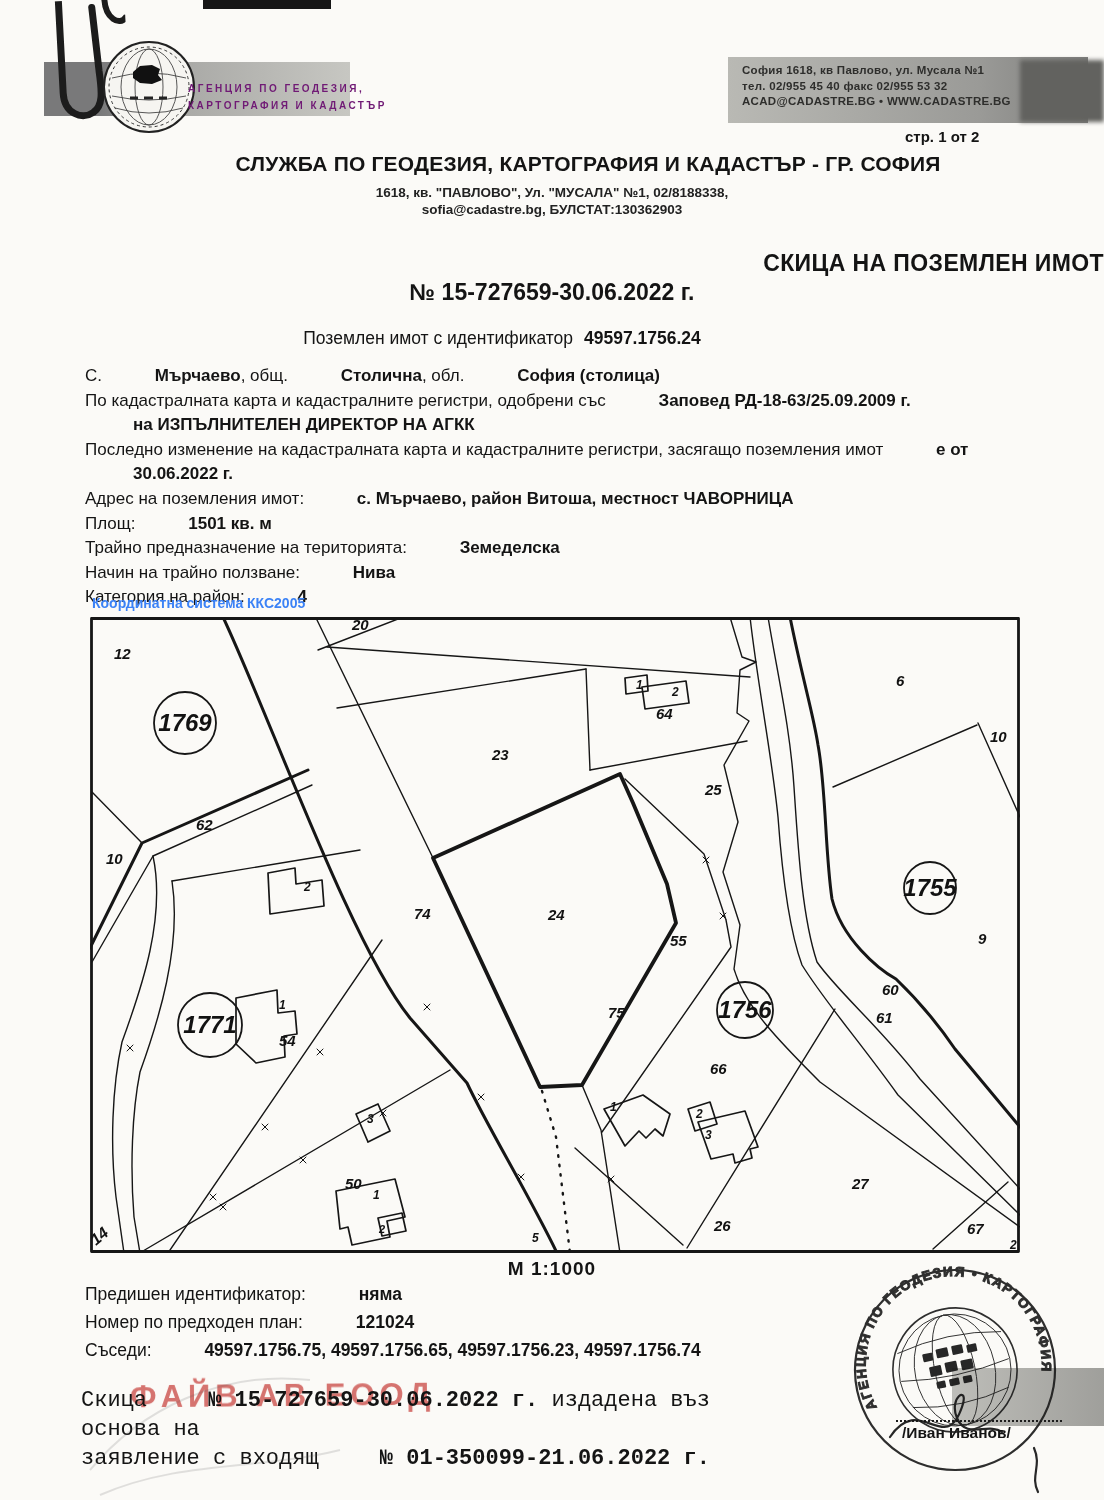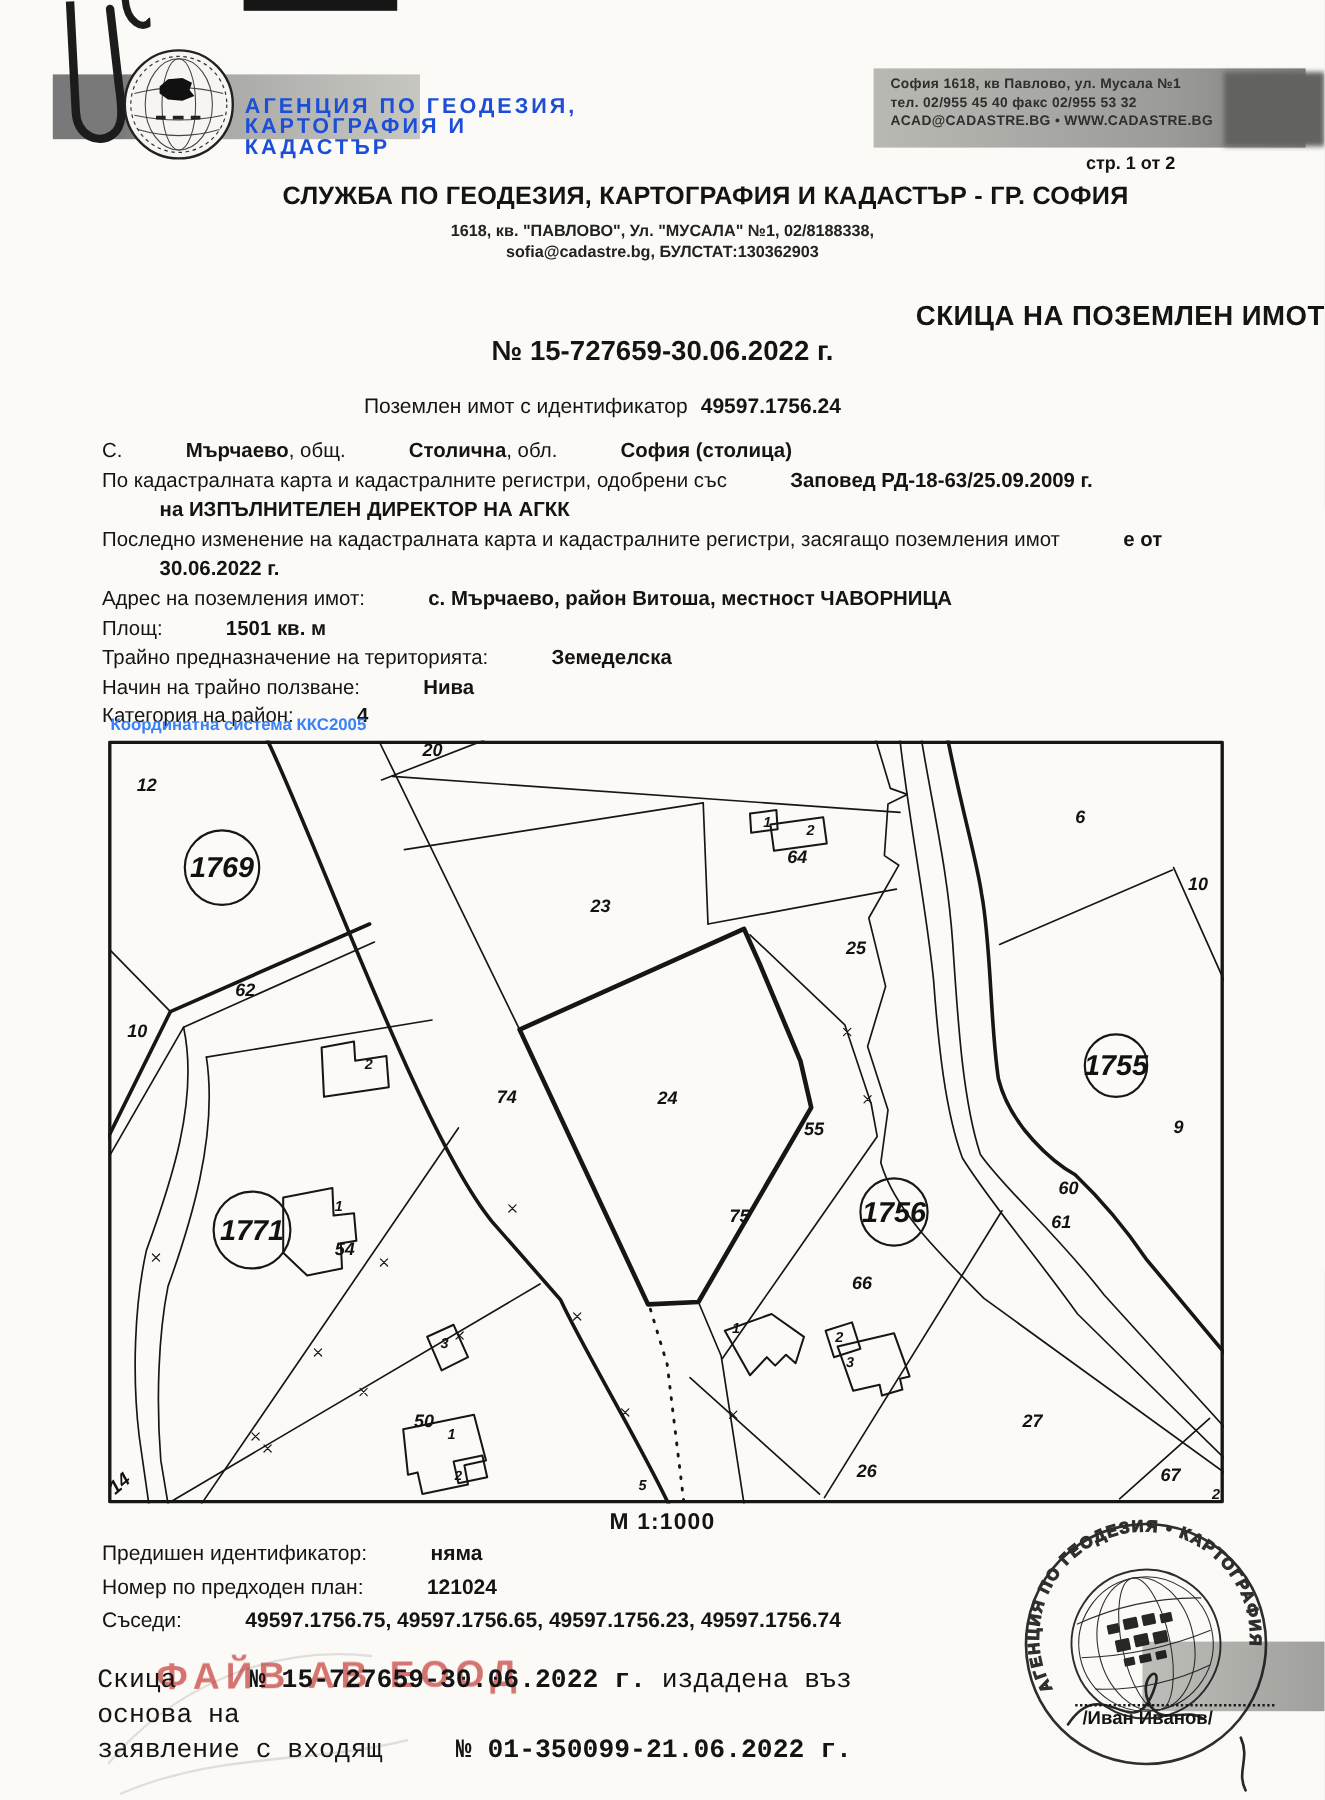--- a/index.html
+++ b/index.html
@@ -11,21 +11,21 @@
   .abs{position:absolute;}
   .b{font-weight:bold;margin-left:48px;}
   
   .band{position:absolute;background:linear-gradient(90deg,#8f8f8c,#c2c2bd);}
   #band-logo{left:44px;top:62px;width:306px;height:54px;background:linear-gradient(90deg,#79797a 0 18%,#a9a9a6 45%,#c7c7c2);}
   #band-contact{left:728px;top:57px;width:360px;height:66px;background:linear-gradient(90deg,#b9b9b4,#9a9a97 70%,#7e7e7c);}
   #band-contact-dark{left:1020px;top:60px;width:84px;height:62px;background:#62625f;filter:blur(2px);}
   #band-stamp{left:952px;top:1368px;width:152px;height:58px;background:linear-gradient(90deg,#b3b3ae,#8f8f8b);opacity:.85;}
   #top-black-bar{left:203px;top:0;width:128px;height:9px;background:#161616;}
   
-  #logo-text{left:204px;top:80px;width:280px;font-size:18px;font-weight:bold;letter-spacing:2.5px;color:#1d4ed8;line-height:17px;}
+  #logo-text{left:188px;top:80px;width:280px;font-size:10px;font-weight:bold;letter-spacing:2.5px;color:#701a75;line-height:17px;}
   #contact-text{left:742px;top:63px;width:330px;font-size:11.5px;color:#2e2e2c;line-height:15.5px;font-weight:bold;}
   #contact-text .em{letter-spacing:.3px;}
   #page-indicator{left:905px;top:128px;width:180px;font-size:15px;font-weight:bold;}
   #office-title{left:0;top:152px;width:1104px;text-align:center;font-size:21px;font-weight:bold;letter-spacing:.2px;padding-left:36px;}
   #office-addr{left:0;top:185px;width:1104px;text-align:center;font-size:13.5px;font-weight:bold;color:#222;}
   #office-contact{left:0;top:202px;width:1104px;text-align:center;font-size:13.5px;font-weight:bold;color:#222;}
   #doc-title{left:0;top:250px;width:1104px;text-align:right;font-size:23px;font-weight:bold;letter-spacing:.4px;}
   #doc-number{left:0;top:279px;width:1104px;text-align:center;font-size:23px;font-weight:bold;}
   #property-line{left:0;top:328px;width:1004px;text-align:center;font-size:17.5px;}
   #property-line .b{margin-left:6px;}

